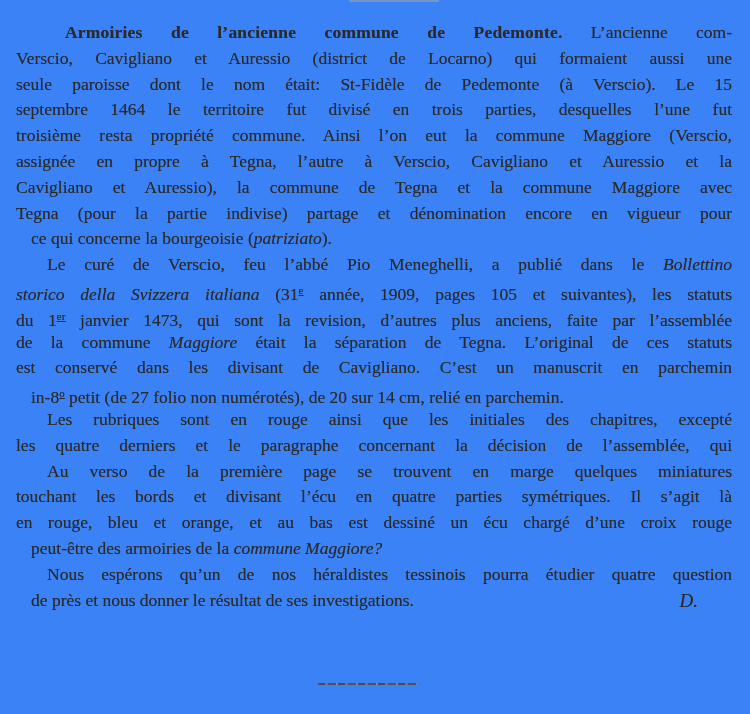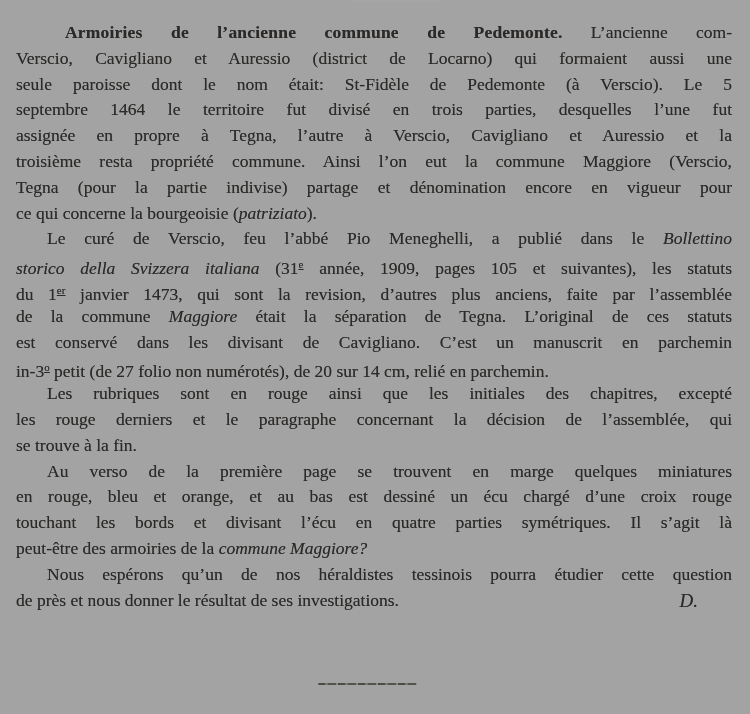--- a/index.html
+++ b/index.html
@@ -10,21 +10,21 @@
     overflow: hidden;
   }
   body {
     background: #fcfcfa;
     font-family: "Liberation Serif", "DejaVu Serif", serif;
   }
   .page {
     position: relative;
     width: 750px;
     height: 714px;
-    background: #a3a3a3;
+    background: #3b82f6;
   }
   
   .top-rule-fragment {
     position: absolute;
     left: 349px;
     top: 0;
     width: 90px;
     height: 2px;
     background: #a8a8a4;
     opacity: 0.55;
@@ -43,20 +43,21 @@
   .tline {
     height: 25.8px;
     line-height: 25.8px;
     text-align: justify;
     text-align-last: justify;
     white-space: normal;
     overflow: hidden;
   }
   .tline.pend {
     text-align-last: left;
+    margin-left: 15px;
   }
   .tline.indent { text-indent: 31px; }
   .tline.indent-title { text-indent: 49px; }
   .seg-b { font-weight: bold; letter-spacing: 0.2px; }
   .seg-i { font-style: italic; }
   .seg-sup {
     font-size: 11px;
     vertical-align: 6px;
     text-decoration: underline;
     text-underline-offset: 1px;
@@ -89,48 +90,48 @@
 </style>
 </head>
 <body>
 
 <div class="page">
   <div class="top-rule-fragment"></div>
   <main class="text-block" id="text-block">
       <div class="para">
         <div class="tline indent-title"><span class="seg-b">Armoiries de l’ancienne commune de Pedemonte.</span><span class="seg-r"> L’ancienne com-</span></div>
         <div class="tline"><span class="seg-r">Verscio, Cavigliano et Auressio (district de Locarno) qui formaient aussi une</span></div>
-        <div class="tline"><span class="seg-r">seule paroisse dont le nom était: St-Fidèle de Pedemonte (à Verscio). Le 5</span></div>
+        <div class="tline"><span class="seg-r">seule paroisse dont le nom était: St-Fidèle de Pedemonte (à Verscio). Le 15</span></div>
         <div class="tline"><span class="seg-r">septembre 1464 le territoire fut divisé en trois parties, desquelles l’une fut</span></div>
+        <div class="tline"><span class="seg-r">troisième resta propriété commune. Ainsi l’on eut la commune Maggiore (Verscio,</span></div>
         <div class="tline"><span class="seg-r">assignée en propre à Tegna, l’autre à Verscio, Cavigliano et Auressio et la</span></div>
-        <div class="tline"><span class="seg-r">troisième resta propriété commune. Ainsi l’on eut la commune Maggiore (Verscio,</span></div>
+        <div class="tline"><span class="seg-r">Cavigliano et Auressio), la commune de Tegna et la commune Maggiore avec</span></div>
         <div class="tline"><span class="seg-r">Tegna (pour la partie indivise) partage et dénomination encore en vigueur pour</span></div>
         <div class="tline pend"><span class="seg-r">ce qui concerne la bourgeoisie (</span><span class="seg-i">patriziato</span><span class="seg-r">).</span></div>
       </div>
       <div class="para">
         <div class="tline indent"><span class="seg-r">Le curé de Verscio, feu l’abbé Pio Meneghelli, a publié dans le </span><span class="seg-i">Bollettino</span></div>
         <div class="tline"><span class="seg-i">storico della Svizzera italiana</span><span class="seg-r"> (31</span><span class="seg-sup">e</span><span class="seg-r"> année, 1909, pages 105 et suivantes), les statuts</span></div>
         <div class="tline"><span class="seg-r">du 1</span><span class="seg-sup">er</span><span class="seg-r"> janvier 1473, qui sont la revision, d’autres plus anciens, faite par l’assemblée</span></div>
         <div class="tline"><span class="seg-r">de la commune </span><span class="seg-i">Maggiore</span><span class="seg-r"> était la séparation de Tegna. L’original de ces statuts</span></div>
         <div class="tline"><span class="seg-r">est conservé dans les divisant de Cavigliano. C’est un manuscrit en parchemin</span></div>
-        <div class="tline pend"><span class="seg-r">in-3</span><span class="seg-sup">o</span><span class="seg-r"> petit (de 27 folio non numérotés), de 20 sur 14 cm, relié en parchemin.</span></div>
+        <div class="tline pend"><span class="seg-r">in-8</span><span class="seg-sup">o</span><span class="seg-r"> petit (de 27 folio non numérotés), de 20 sur 14 cm, relié en parchemin.</span></div>
       </div>
       <div class="para">
         <div class="tline indent"><span class="seg-r">Les rubriques sont en rouge ainsi que les initiales des chapitres, excepté</span></div>
-        <div class="tline"><span class="seg-r">les rouge derniers et le paragraphe concernant la décision de l’assemblée, qui</span></div>
-        <div class="tline pend"><span class="seg-r">se trouve à la fin.</span></div>
+        <div class="tline"><span class="seg-r">les quatre derniers et le paragraphe concernant la décision de l’assemblée, qui</span></div>
       </div>
       <div class="para">
         <div class="tline indent"><span class="seg-r">Au verso de la première page se trouvent en marge quelques miniatures</span></div>
+        <div class="tline"><span class="seg-r">touchant les bords et divisant l’écu en quatre parties symétriques. Il s’agit là</span></div>
         <div class="tline"><span class="seg-r">en rouge, bleu et orange, et au bas est dessiné un écu chargé d’une croix rouge</span></div>
-        <div class="tline"><span class="seg-r">touchant les bords et divisant l’écu en quatre parties symétriques. Il s’agit là</span></div>
         <div class="tline pend"><span class="seg-r">peut-être des armoiries de la </span><span class="seg-i">commune Maggiore?</span></div>
       </div>
       <div class="para">
-        <div class="tline indent"><span class="seg-r">Nous espérons qu’un de nos héraldistes tessinois pourra étudier cette question</span></div>
+        <div class="tline indent"><span class="seg-r">Nous espérons qu’un de nos héraldistes tessinois pourra étudier quatre question</span></div>
         <div class="tline pend sigline">
           <span><span class="seg-r">de près et nous donner le résultat de ses investigations.</span></span>
           <span class="sig">D.</span>
         </div>
       </div>
     </main>
   <div class="footer-rule"></div>
 </div>
 
 </body></html>

